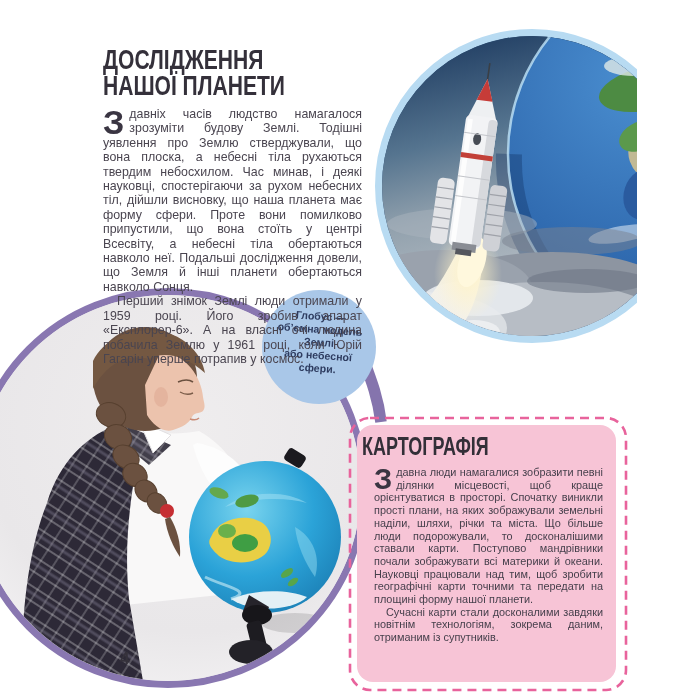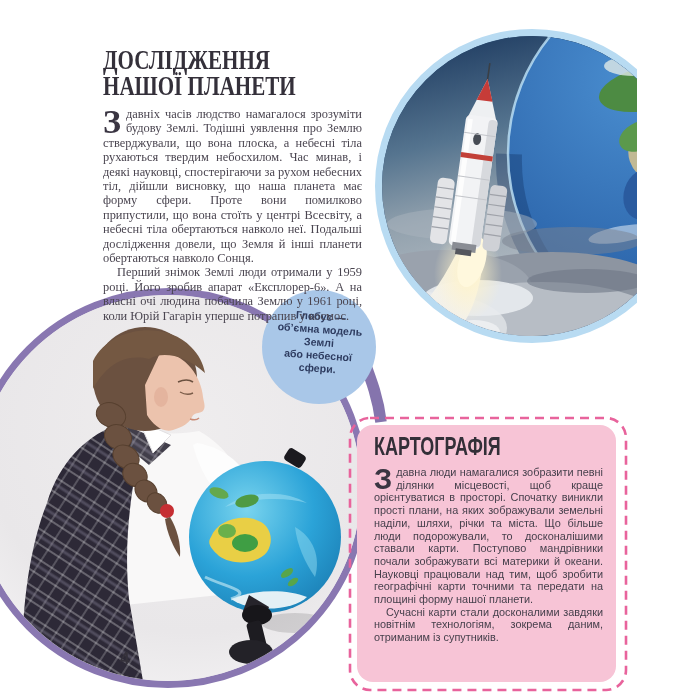--- a/index.html
+++ b/index.html
@@ -2,21 +2,21 @@
 <html><head>
 <meta charset="utf-8">
 <style>
   html,body { margin:0; padding:0; background:#ffffff; }
   #page {
     position:relative; width:700px; height:700px; overflow:hidden;
     background:#ffffff;
     font-family:"Liberation Sans", sans-serif;
   }
   
-  .article { position:absolute; left:103px; top:47px; width:259px; z-index:7;font-family:Liberation Serif, serif; }
+  .article { position:absolute; left:103px; top:47px; width:259px; z-index:7; }
   .article-title {
     font-weight:700; font-size:27px; line-height:26px; color:#34303a;
     letter-spacing:0px;
   }
   .article-title .condensed {
     display:block; transform:scaleX(0.78); transform-origin:0 50%; white-space:nowrap;
   }
   .body-text {
     margin:8px 0 0 0; text-align:justify;
     font-size:12.4px; line-height:14.4px; color:#4a4550;
@@ -54,21 +54,21 @@
     text-align:center; font-weight:700; font-size:10.6px; line-height:13px;
     color:#2e3c60;
   }
   
   .pink-dash { position:absolute; left:348px; top:416px; z-index:5; }
   .pink-fill {
     position:absolute; left:357px; top:425px; width:259px; height:257px;
     background:#f7c4d6; border-radius:16px; z-index:5;
   }
   .carto-title {
-    position:absolute; left:374px; top:433px; z-index:6;
+    position:absolute; left:362px; top:433px; z-index:6;
     font-weight:700; font-size:25px; line-height:26px; color:#332f38;
   }
   .carto-title .condensed { display:inline-block; transform:scaleX(0.72); transform-origin:0 50%; white-space:nowrap; }
   .carto-text {
     position:absolute; left:374px; top:466px; width:229px; z-index:6;
     text-align:justify; font-size:10.9px; line-height:12.7px; color:#453f4b;
   }
   .carto-text p { margin:0; }
   .carto-text p + p { text-indent:12px; }
   .carto-text .dropcap { font-size:29px; line-height:23px; padding:2px 4px 0 0; }

